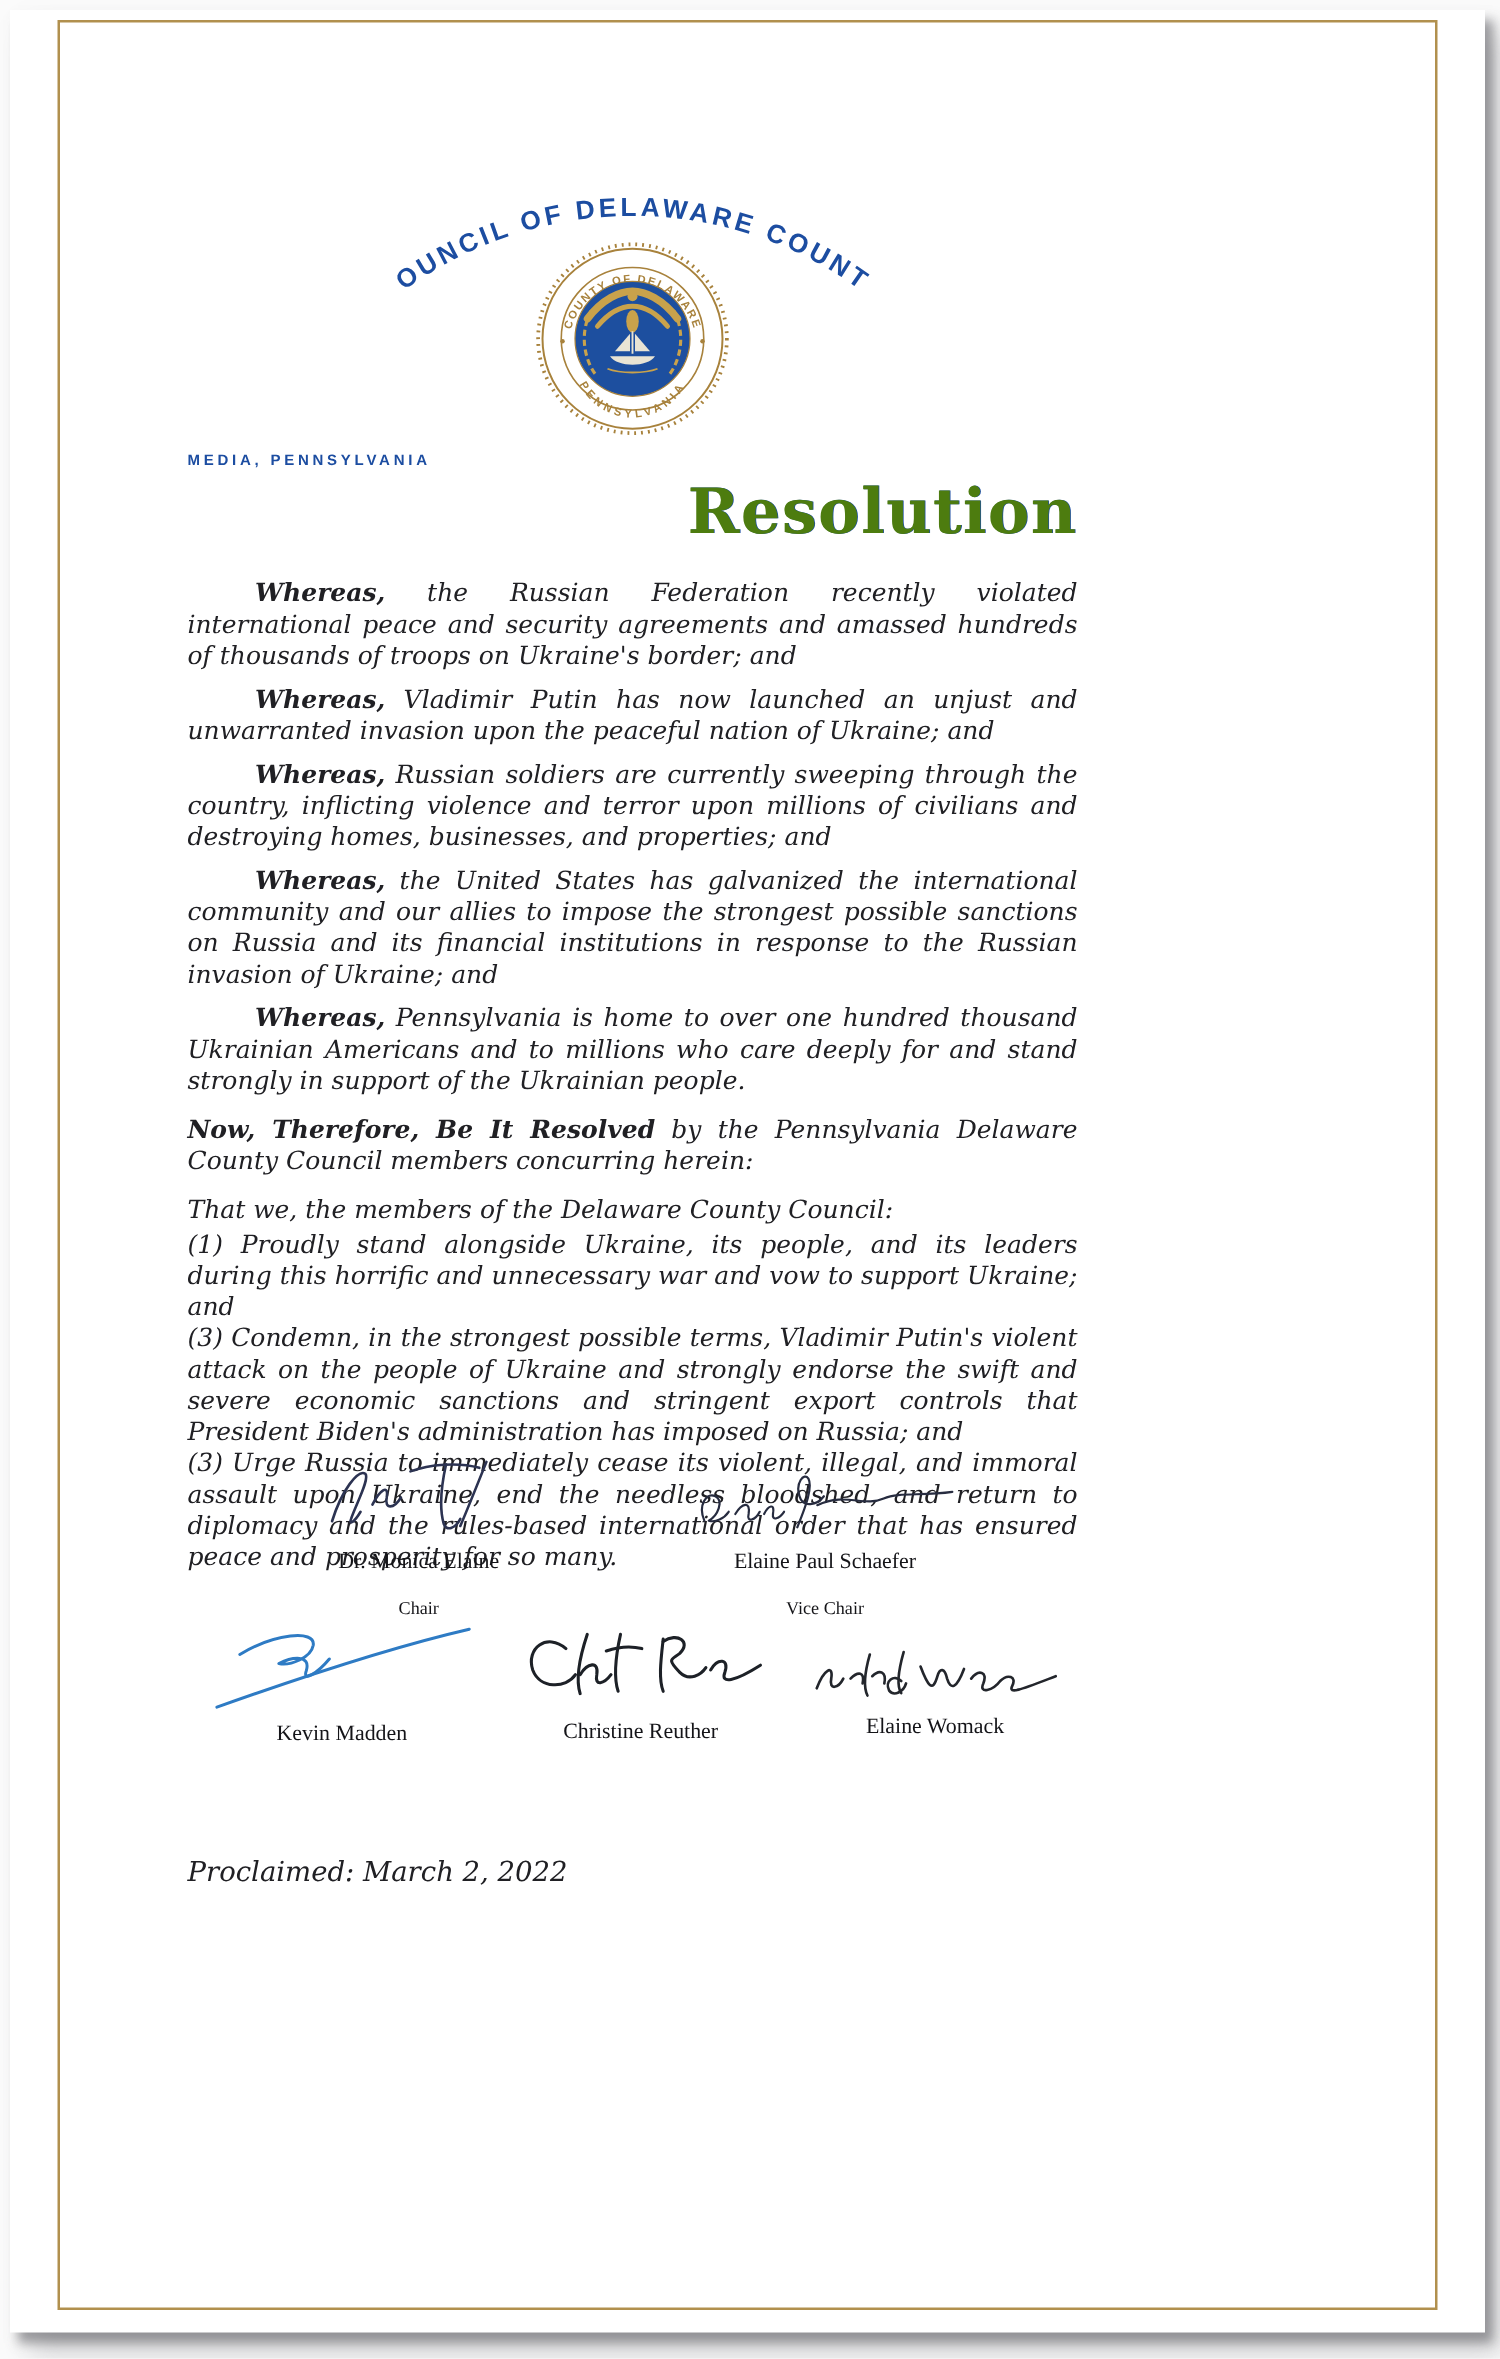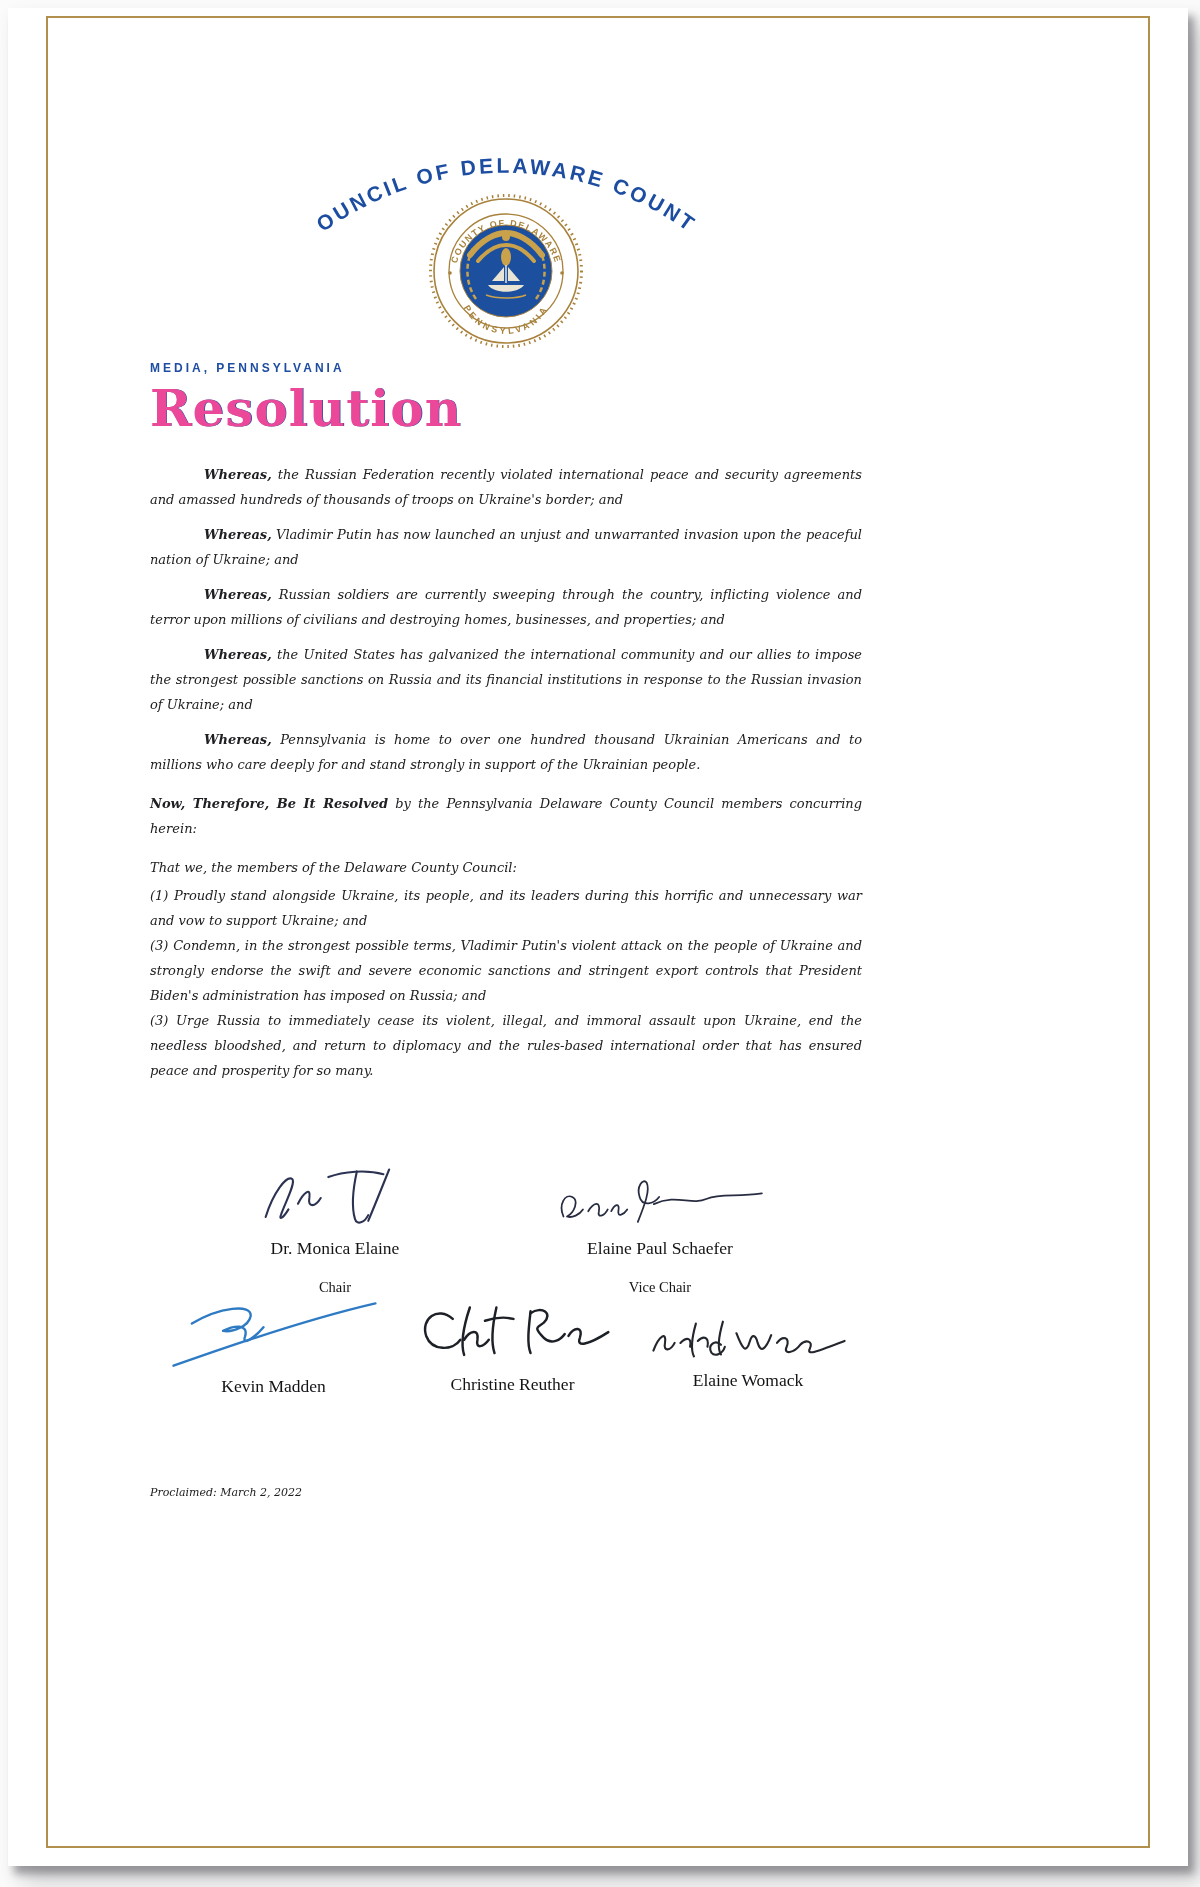--- a/index.html
+++ b/index.html
@@ -27,28 +27,28 @@
   .seal-ring-text{
     font-family:"Liberation Sans", sans-serif;font-weight:bold;font-size:9px;
     letter-spacing:1.5px;fill:#a8823c;
   }
   .seal-ring-text-b{letter-spacing:3px;}
   .location-line{
     margin-top:10px;text-align:left;color:#1c4da1;
     font-family:"Liberation Sans", sans-serif;font-weight:bold;font-size:12px;letter-spacing:3px;
   }
   .doc-title{
-    margin-top:4px;text-align:left;color:#ec4899;
+    margin-top:4px;text-align:right;color:#4d7c0f;
     font-family:"DejaVu Serif", serif;font-weight:bold;font-size:50px;letter-spacing:1px;
     text-shadow:0.6px 0 0 #1e4fa3;
   }
 
   
   .body-text{
-    margin-top:24px;color:#202024;font-size:13px;line-height:25px;
+    margin-top:24px;color:#202024;font-size:20px;line-height:25px;
     font-style:italic;text-align:justify;
   }
   .para{margin:0 0 10px;text-indent:54px;}
   .lead{font-weight:bold;}
   .resolved{margin:14px 0 0;text-indent:0;}
   .intro{margin:14px 0 0;text-indent:0;}
   .items{margin-top:3px;}
   .item{margin:0;text-indent:0;}
 
   
@@ -61,21 +61,21 @@
   .sig-title{
     font-family:"Liberation Serif", serif;font-size:14.5px;color:#141418;margin-top:20px;
   }
   #sig-taylor{left:70px;top:0;width:230px;}
   #sig-schaefer{left:360px;top:14px;width:300px;}
   #sig-madden{left:6px;top:136px;width:235px;}
   #sig-reuther{left:250px;top:138px;width:225px;}
   #sig-womack{left:478px;top:152px;width:240px;}
 
   .proclaimed{
-    position:absolute;top:1478px;left:0;font-style:italic;font-size:11px;color:#202024;text-align:center;
+    position:absolute;top:1478px;left:0;font-style:italic;font-size:22px;color:#202024;text-align:center;
   }
   .ink{fill:none;stroke-linecap:round;stroke-linejoin:round;}
 </style>
 </head>
 <body>
 
 <div class="canvas">
   <div class="page">
     <div class="frame"></div>
 

